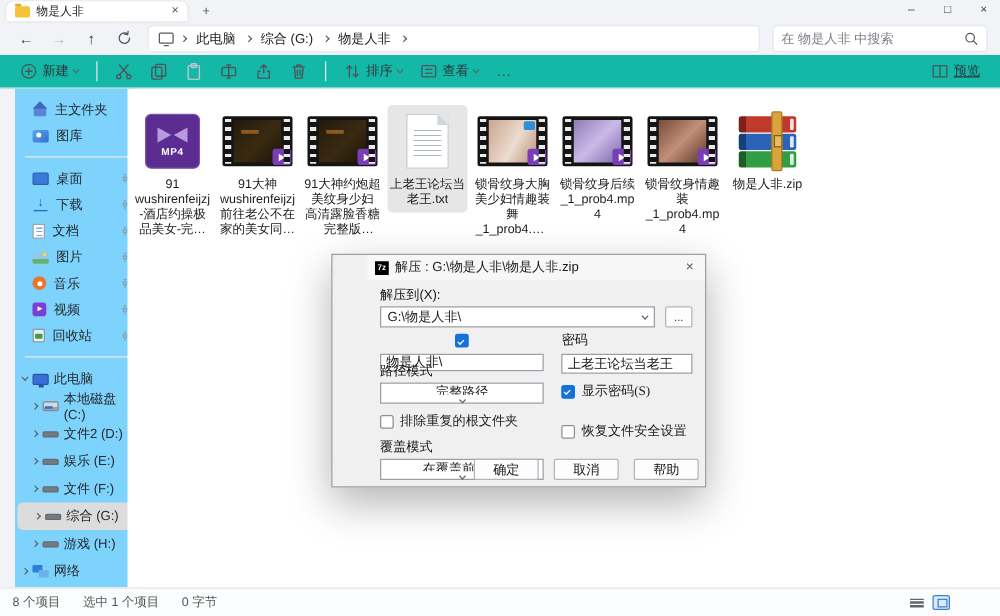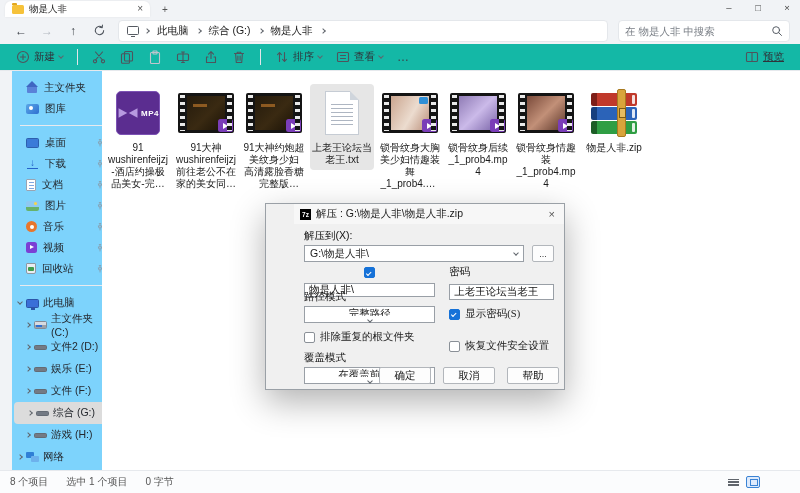--- a/index.html
+++ b/index.html
@@ -78,21 +78,21 @@
   .si-net::before { content:""; position:absolute; left:0; top:0; width:8px; height:6px; background:#2f7fd6; border-radius:1px; }
   .si-net::after { content:""; position:absolute; right:0; bottom:0; width:8px; height:6px; background:#6db1ec; border-radius:1px; }
 
   
   .content { position:absolute; left:102px; top:71px; right:0; bottom:23px; background:#fff; }
   .filegrid { display:flex; align-items:flex-start; gap:4px; padding:13px 0 0 4px; }
   .file { width:64px; display:flex; flex-direction:column; align-items:center; border-radius:4px; padding:3px 1px 4px; }
   .file.selected { background:#e6e6e6; }
   .fi-wrap { height:52px; display:flex; align-items:center; justify-content:center; }
   .fi-label { margin-top:3px; font-size:10px; line-height:12px; text-align:center; overflow-wrap:anywhere; display:-webkit-box; -webkit-line-clamp:4; -webkit-box-orient:vertical; overflow:hidden; max-width:62px; }
-  .icon-mp4 { width:44px; height:44px; background:#5b2d90; border-radius:5px; border:1.5px solid #7c52b4; display:flex; flex-direction:row; align-items:center; justify-content:center; gap:2px; }
+  .icon-mp4 { width:44px; height:44px; background:#5b2d90; border-radius:5px; border:1.5px solid #7c52b4; display:flex; flex-direction:column; align-items:center; justify-content:center; gap:2px; }
   .mp4-label { color:#fff; font-size:8px; font-weight:bold; letter-spacing:.5px; }
   .thumb { width:56px; height:40px; background:#141414; border-radius:2px; position:relative; }
   .thumb::before, .thumb::after { content:""; position:absolute; top:2px; bottom:2px; width:5px; background:repeating-linear-gradient(to bottom,#e9e9e9 0 3px,#141414 3px 7px); }
   .thumb::before { left:2px; } .thumb::after { right:2px; }
   .thumb-img { position:absolute; left:9px; right:9px; top:3px; bottom:3px; }
   .timg-dark { background:linear-gradient(135deg,#241a0c,#3a2a12 55%,#1a1206); }
   .timg-dark::after { content:""; position:absolute; left:6px; top:8px; width:14px; height:3px; background:#b5722a; opacity:.7; }
   .timg-bed { background:linear-gradient(120deg,#caa58f,#ecdccf 55%,#b98d78); }
   .hd-badge { position:absolute; right:1px; top:1px; width:9px; height:7px; background:#2f8fd6; border-radius:1.5px; }
   .timg-purple { background:linear-gradient(135deg,#8f7bb5,#cbbae9 50%,#7a64a8); }
@@ -329,21 +329,21 @@
     </div>
     <div class="sdiv"></div>
     <div class="trow">
       <span class="chev d tc"></span>
       <span class="si si-pc"></span>
       <span>此电脑</span>
     </div>
     <div class="trow lvl2">
       <span class="chev r tc"></span>
       <span class="si si-drive c"></span>
-      <span>主文件夹 (C:)</span>
+      <span>本地磁盘 (C:)</span>
     </div>
     <div class="trow lvl2">
       <span class="chev r tc"></span>
       <span class="si si-drive flat"></span>
       <span>文件2 (D:)</span>
     </div>
     <div class="trow lvl2">
       <span class="chev r tc"></span>
       <span class="si si-drive flat"></span>
       <span>娱乐 (E:)</span>

